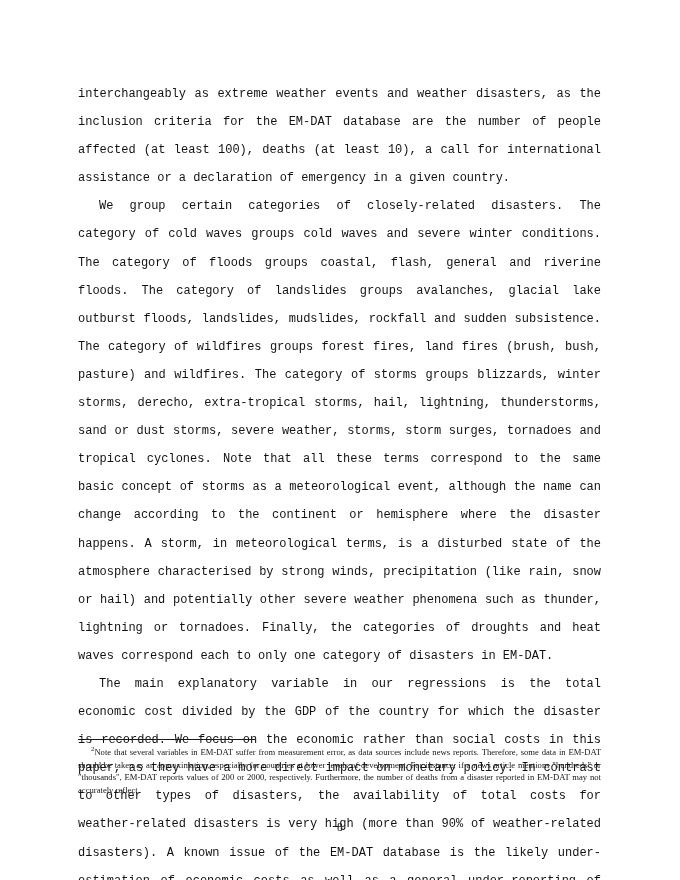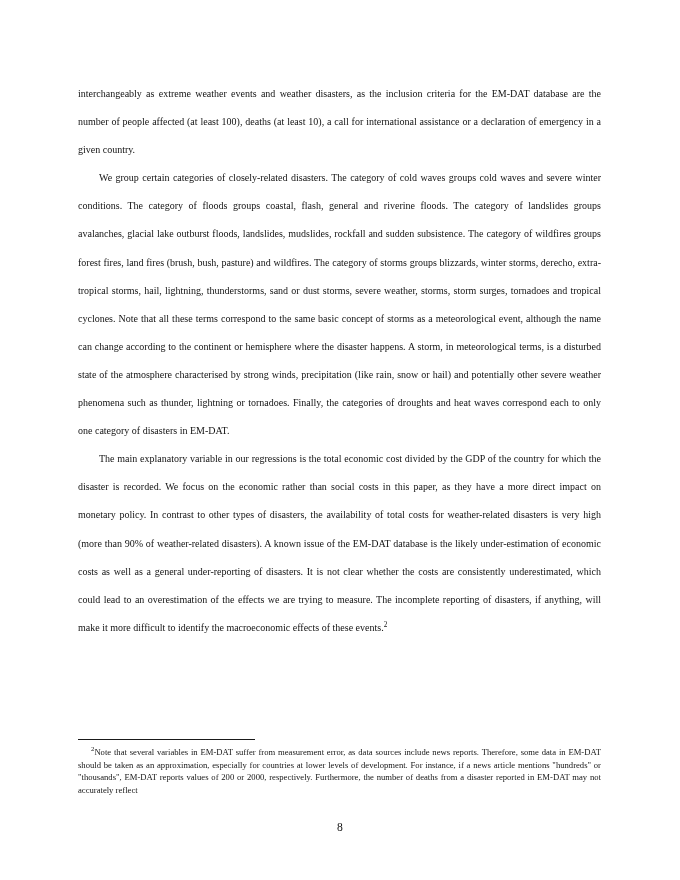--- a/index.html
+++ b/index.html
@@ -22,26 +22,27 @@
     box-sizing: border-box;
   }
   .content {
     position: absolute;
     left: 78px;
     top: 80px;
     width: 523px;
   }
   p.body-par {
     margin: 0;
-    font-size: 10px;
+    font-size: 12px;
     line-height: 28.1px;
     text-align: justify;
     text-justify: inter-word;
     color: #121212;
     hyphens: none;
+    font-family: Liberation Mono, monospace;
   }
   p.body-par.indent {
     text-indent: 21px;
   }
   sup.fnref {
     font-size: 0.72em;
     vertical-align: super;
     line-height: 0;
   }
   .footnote-block {

